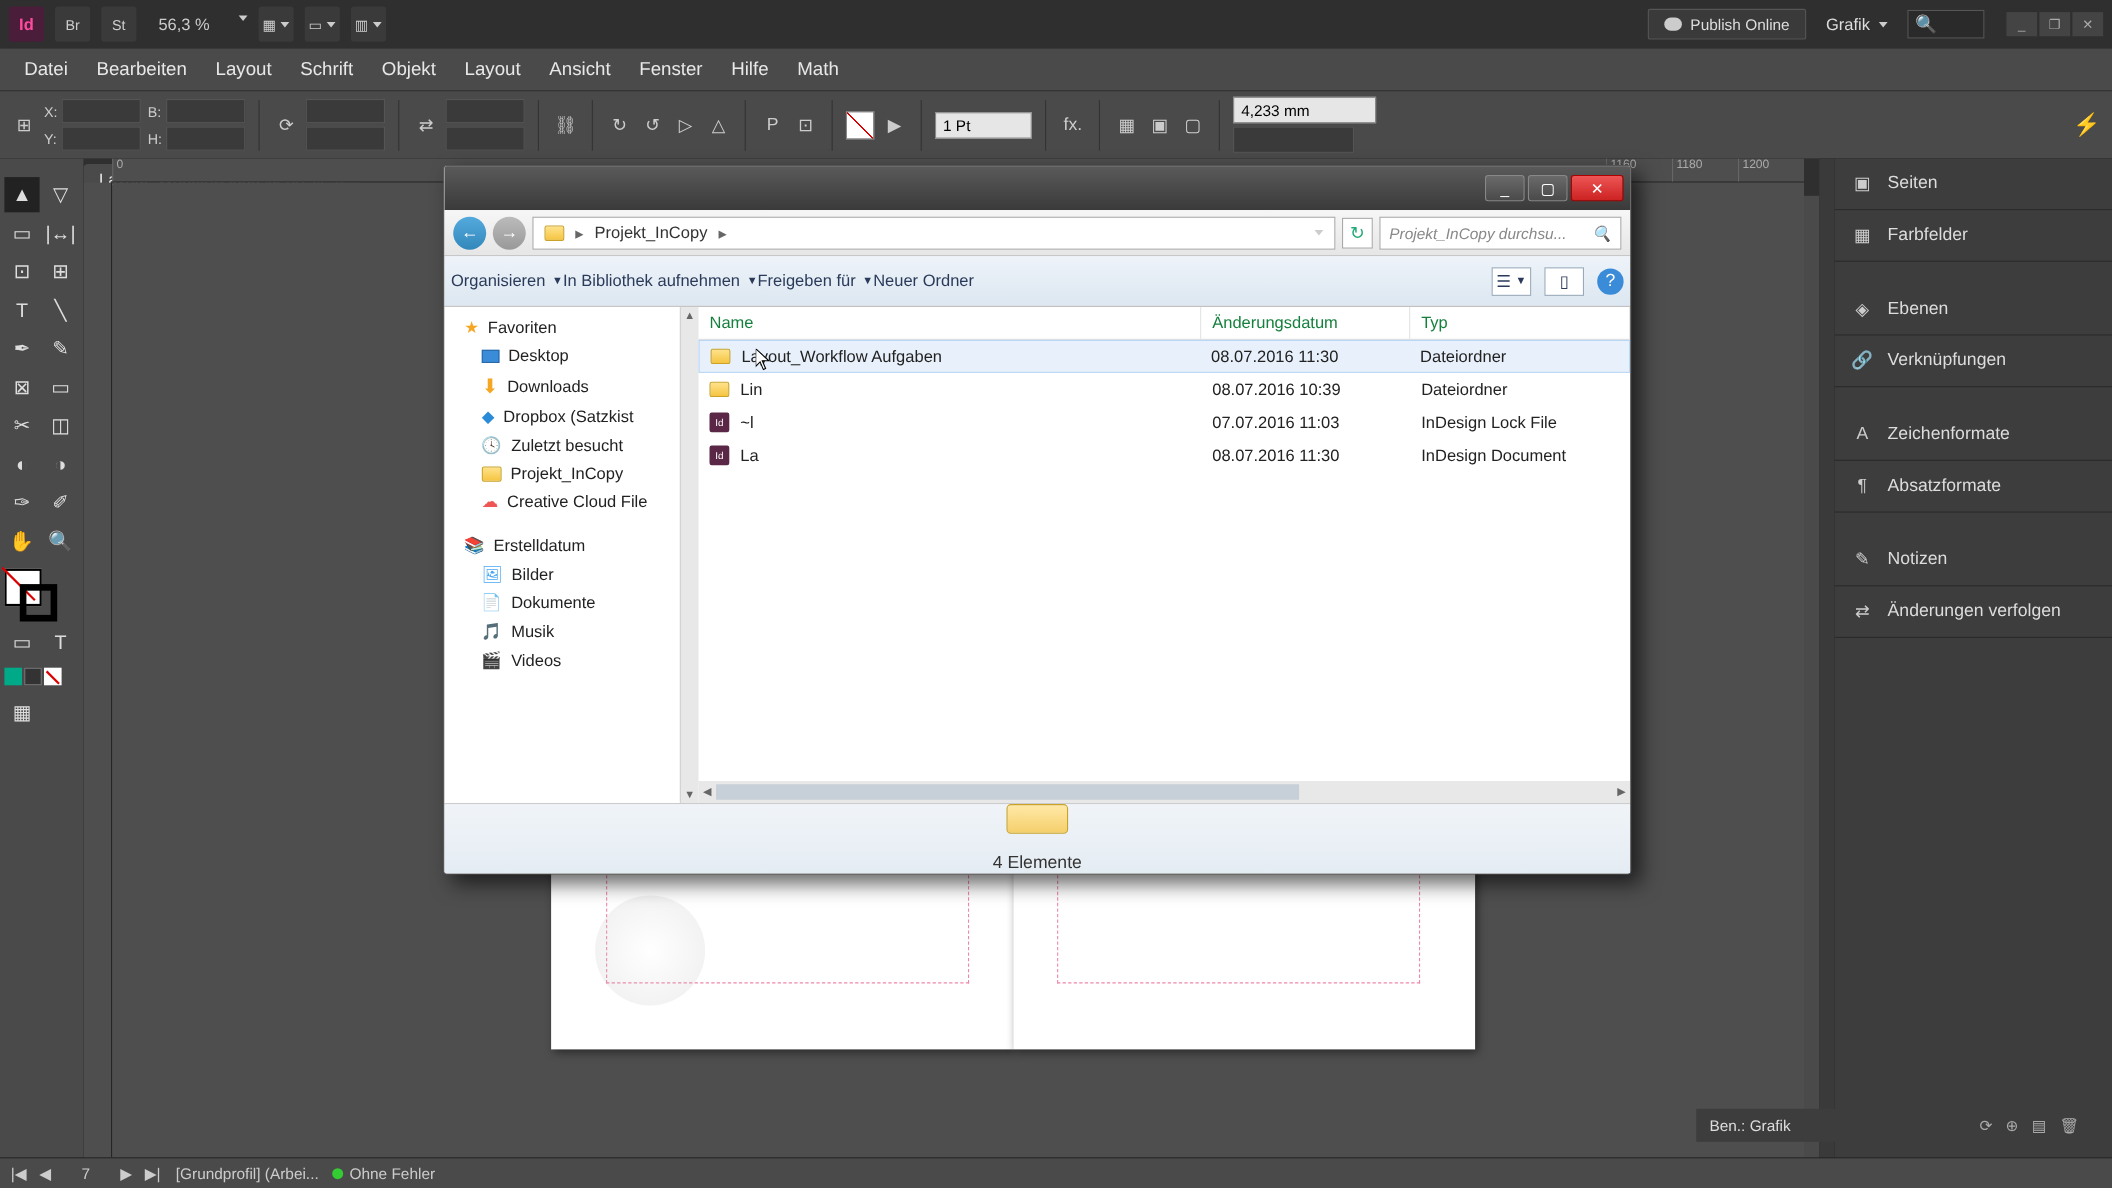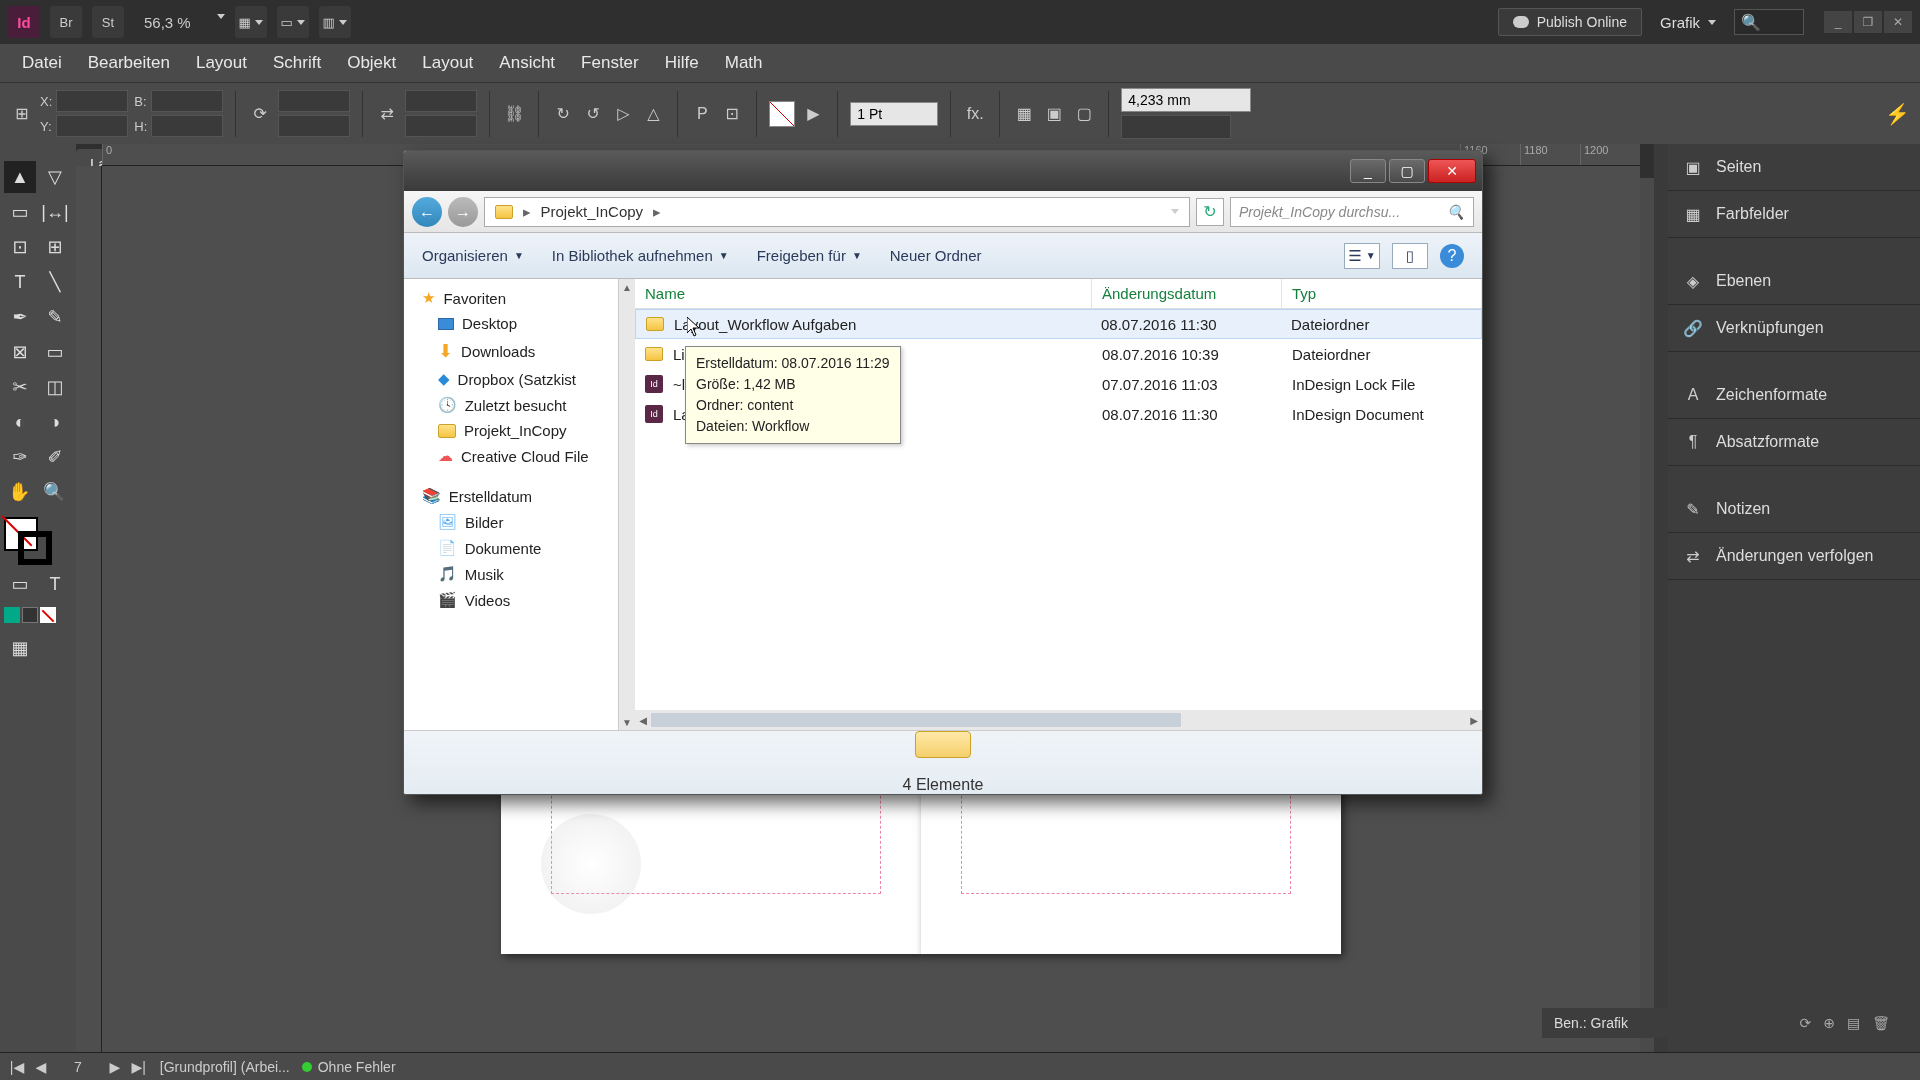--- a/index.html
+++ b/index.html
@@ -92,24 +92,24 @@
 .exp-min{background:linear-gradient(#6a6a6a,#4a4a4a);border:1px solid #888;}
 .exp-max{background:linear-gradient(#6a6a6a,#4a4a4a);border:1px solid #888;}
 .exp-close{background:linear-gradient(#e55,#c22);border:1px solid #a00;width:48px;}
 
 .exp-nav{height:42px;background:linear-gradient(#f6f6f6,#e6e6e6);display:flex;align-items:center;padding:0 8px;gap:6px;border-bottom:1px solid #bbb;}
 .nav-arrow{width:30px;height:30px;border-radius:15px;background:linear-gradient(#5ad,#38b);display:flex;align-items:center;justify-content:center;color:#fff;font-weight:bold;}
 .nav-arrow.disabled{background:linear-gradient(#bbb,#999);}
 .breadcrumb{flex:1;height:30px;background:#fff;border:1px solid #aaa;display:flex;align-items:center;padding:0 10px;gap:10px;color:#333;font-size:15px;}
 .bc-sep{color:#666;}
 .refresh-btn{width:28px;height:28px;color:#2a7;display:flex;align-items:center;justify-content:center;border:1px solid #aaa;background:#fff;}
-.exp-search{width:244px;height:30px;background:#fff;border:1px solid #aaa;display:flex;align-items:center;padding:0 8px;color:#888;font-size:14px;font-style:italic;}
+.exp-search{width:220px;height:30px;background:#fff;border:1px solid #aaa;display:flex;align-items:center;padding:0 8px;color:#888;font-size:14px;font-style:italic;}
 .exp-search .mag{margin-left:auto;color:#57a;}
 
-.exp-toolbar{height:46px;background:linear-gradient(#eef3f9,#dce7f1);display:flex;align-items:center;padding:0 18px;gap:28px;font-size:15px;color:#2a3a5a;border-bottom:1px solid #bbb;}
+.exp-toolbar{height:46px;background:linear-gradient(#eef3f9,#dce7f1);display:flex;align-items:center;padding:0 6px;font-size:15px;color:#2a3a5a;border-bottom:1px solid #bbb;}
 .tb-item{display:flex;align-items:center;gap:6px;cursor:pointer;}
 .tb-right{margin-left:auto;display:flex;align-items:center;gap:12px;}
 .view-switch{width:36px;height:26px;border:1px solid #9ab;background:#fff;display:flex;align-items:center;justify-content:center;}
 .help-ic{width:24px;height:24px;border-radius:12px;background:#3a8bd8;color:#fff;display:flex;align-items:center;justify-content:center;font-size:16px;}
 
 .exp-body{flex:1;display:flex;}
 .exp-tree{width:215px;border-right:1px solid #ccc;background:#fff;overflow-y:auto;font-size:15px;color:#222;padding:6px 0;}
 .tree-item{display:flex;align-items:center;gap:8px;padding:4px 8px 4px 18px;}
 .tree-item.lvl2{padding-left:34px;}
 .star{color:#f5a623;}
@@ -568,26 +568,20 @@
         </div>
         <div class="row">
           <div class="cell name">
               <span class="id-file">Id</span>
               <span>La</span>
             </div>
           <div class="cell date">08.07.2016 11:30</div>
           <div class="cell type">InDesign Document</div>
         </div>
 
-        <div class="tooltip">
-          <div>Erstelldatum: 08.07.2016 11:29</div>
-          <div>Größe: 1,42 MB</div>
-          <div>Ordner: content</div>
-          <div>Dateien: Workflow</div>
-        </div>
       </div>
 
       <div class="list-hscroll">
         <div class="hs-btn">◀</div>
         <div class="hs-track">
             <div class="hs-thumb"></div>
           </div>
         <div class="hs-btn">▶</div>
       </div>
     </div>

